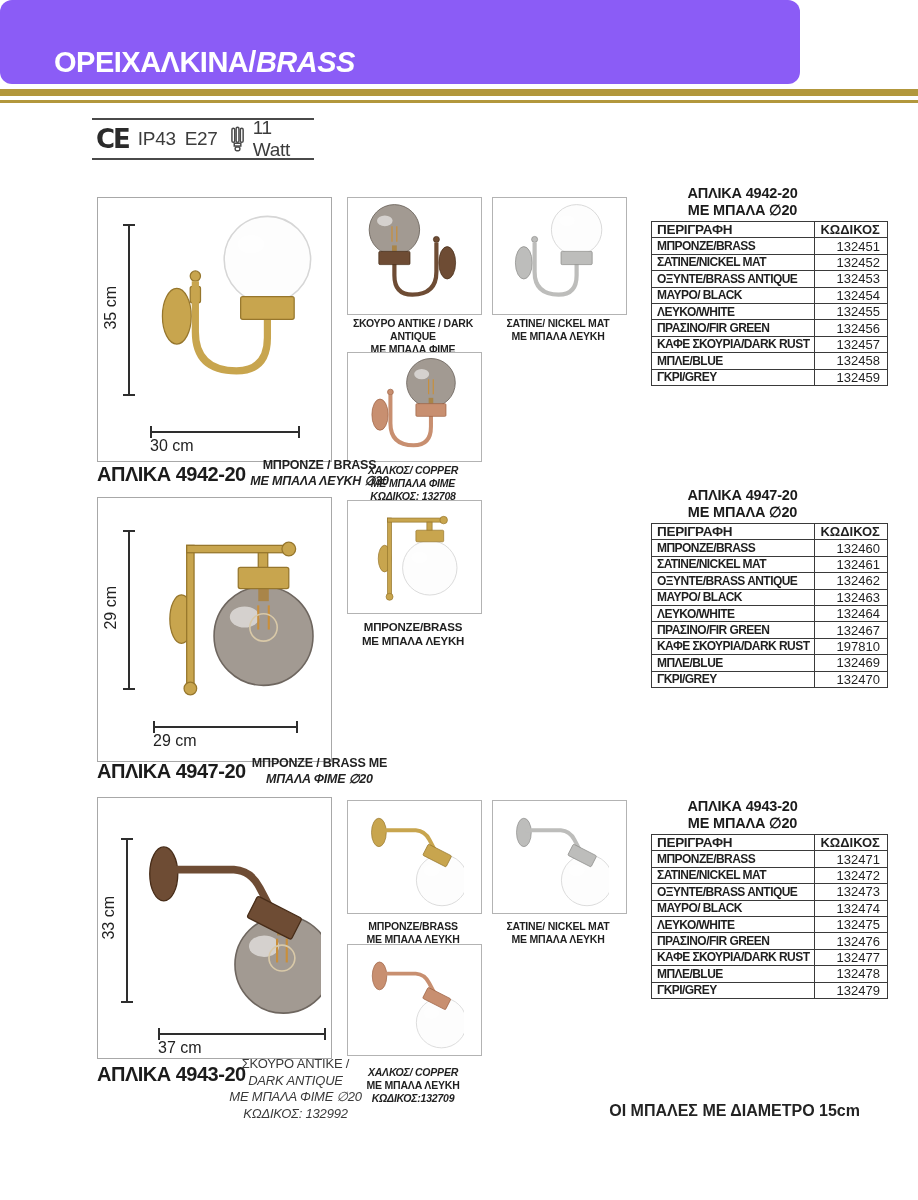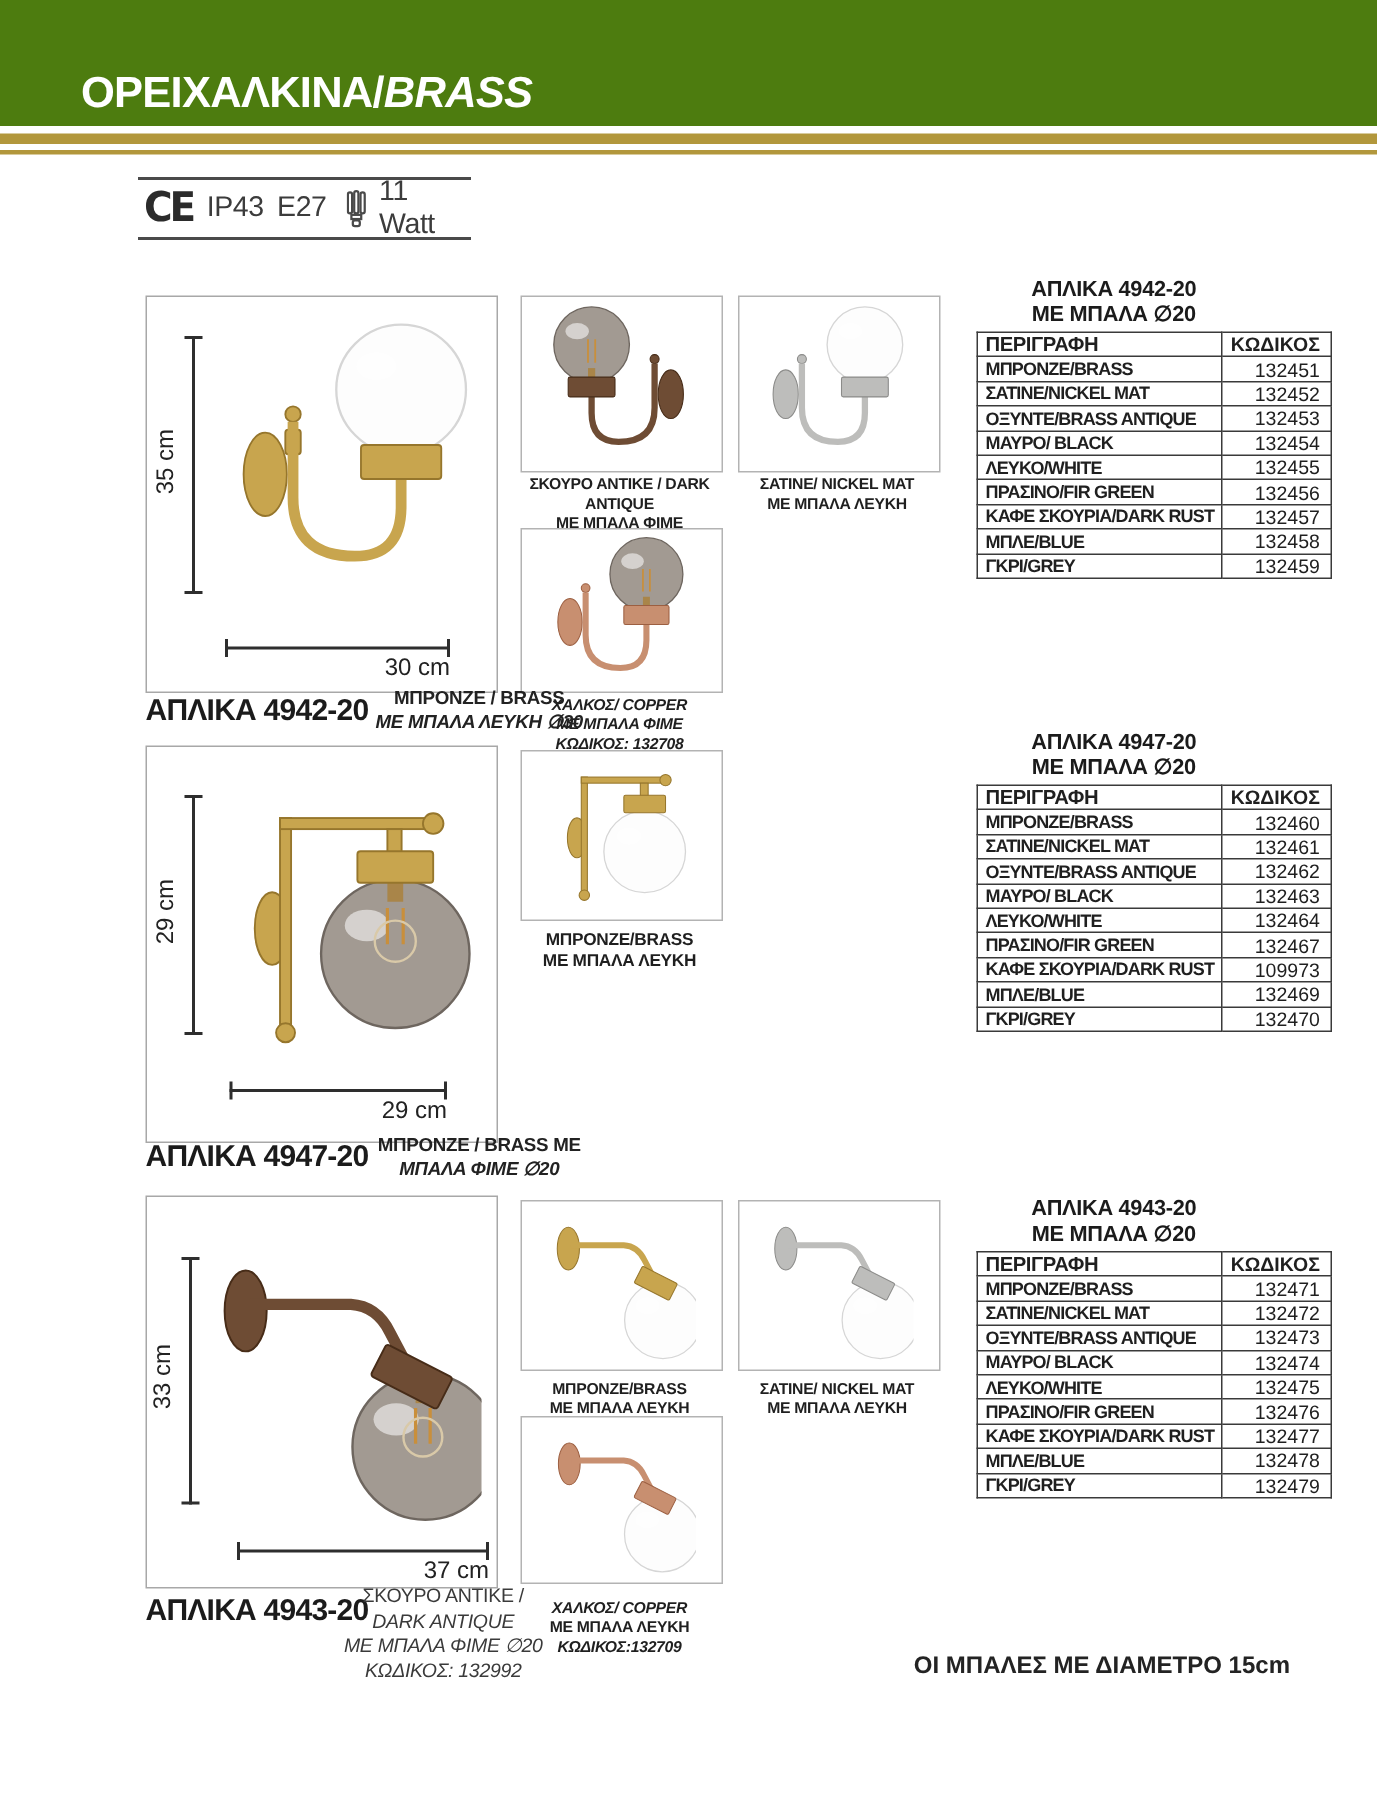--- a/index.html
+++ b/index.html
@@ -1,19 +1,19 @@
 <!DOCTYPE html>
 <html><head>
 <meta charset="utf-8">
 <style>
   html,body{margin:0;padding:0;background:#fff;}
   body{width:918px;height:1200px;position:relative;font-family:"Liberation Sans",sans-serif;color:#1f1f1f;overflow:hidden;}
 
   
-  .header-bar{position:absolute;left:0;top:0;width:918px;height:84px;background:#4d7c0f;}
+  .header-bar{position:absolute;left:0;top:0;width:800px;height:84px;background:#8b5cf6;border-radius:12px;}
   .header-title{position:absolute;left:54px;top:46px;font-size:29px;font-weight:bold;color:#fff;letter-spacing:-0.5px;white-space:nowrap;}
   .header-title .it{font-style:italic;}
   .stripe{position:absolute;left:0;width:918px;background:#b2973c;}
   .stripe.s1{top:89px;height:7px;}
   .stripe.s2{top:100px;height:3px;}
 
   
   .spec-box{position:absolute;left:92px;top:118px;width:214px;height:38px;border-top:2px solid #4a4a4a;border-bottom:2px solid #4a4a4a;display:flex;align-items:center;padding:0 4px;gap:9px;}
   .ce{font-family:"DejaVu Sans",sans-serif;font-size:26px;font-weight:bold;color:#2b2b2b;letter-spacing:-2px;transform:scaleY(1.05);}
   .spec-txt{font-size:19px;color:#3c3c3c;letter-spacing:-0.3px;}
@@ -29,21 +29,21 @@
   .small-box{position:absolute;background:#fff;border:1px solid #b3b3b3;}
 
   
   .dim-v{position:absolute;width:2px;background:#2e2e2e;}
   .dim-v i{position:absolute;left:-5px;width:12px;height:2px;background:#2e2e2e;}
   .dim-v i.t{top:0;} .dim-v i.b{bottom:0;}
   .dim-h{position:absolute;height:2px;background:#2e2e2e;}
   .dim-h i{position:absolute;top:-5px;height:12px;width:2px;background:#2e2e2e;}
   .dim-h i.l{left:0;} .dim-h i.r{right:0;}
   .dim-label-v{position:absolute;writing-mode:vertical-rl;transform:rotate(180deg);font-size:16px;color:#222;}
-  .dim-label-h{position:absolute;text-align:right;font-size:16px;color:#222;}
+  .dim-label-h{position:absolute;text-align:left;font-size:16px;color:#222;}
 
   
   .lamp{position:absolute;}
   .metal{fill:var(--m);stroke:var(--md);stroke-width:1.2;}
   .arm{fill:none;stroke:var(--m);stroke-width:7;}
   .globe{fill:var(--g);stroke:var(--gs);stroke-width:1.5;}
   .hl{fill:#ffffff;opacity:.55;}
   .metal-brass{--m:#c8a54e;--md:#96762c;}
   .metal-antique{--m:#6e4c34;--md:#472c18;}
   .metal-nickel{--m:#bdbdbb;--md:#8b8b89;}
@@ -321,21 +321,21 @@
     <tr>
           <td class="desc">ΛΕΥΚΟ/WHITE</td>
           <td class="code">132464</td>
         </tr>
     <tr>
           <td class="desc">ΠΡΑΣΙΝΟ/FIR GREEN</td>
           <td class="code">132467</td>
         </tr>
     <tr>
           <td class="desc">ΚΑΦΕ ΣΚΟΥΡΙΑ/DARK RUST</td>
-          <td class="code">109973</td>
+          <td class="code">197810</td>
         </tr>
     <tr>
           <td class="desc">ΜΠΛΕ/BLUE</td>
           <td class="code">132469</td>
         </tr>
     <tr>
           <td class="desc">ΓΚΡΙ/GREY</td>
           <td class="code">132470</td>
         </tr>
   </tbody>

